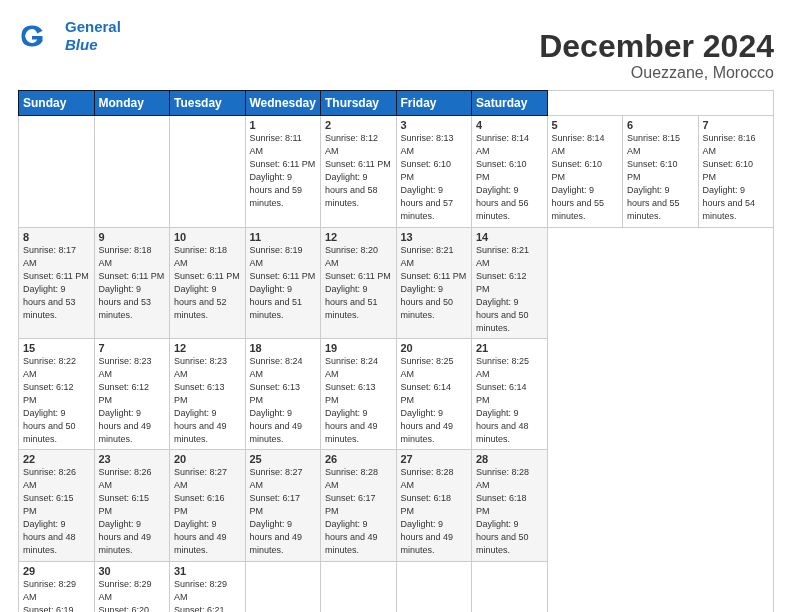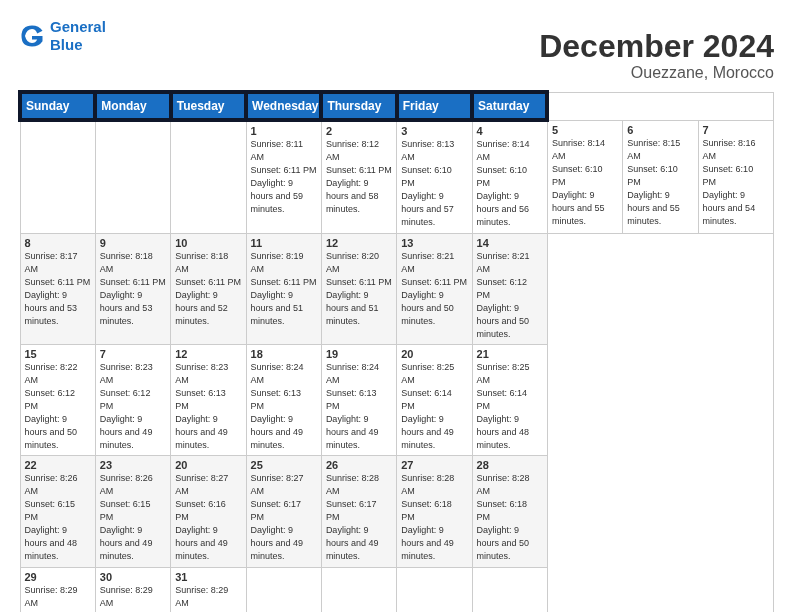--- a/index.html
+++ b/index.html
@@ -19,21 +19,21 @@
     }
     .header {
       display: flex;
       justify-content: space-between;
       align-items: flex-start;
       margin-bottom: 8px;
     }
     .logo {
       display: flex;
       align-items: center;
-      gap: 4px;
+      gap: 19px;
     }
     .logo-text {
       font-size: 15px;
       font-weight: bold;
       color: #333;
       line-height: 1.2;
     }
     .logo-text span {
       color: #1a6fc4;
     }
@@ -62,21 +62,21 @@
       width: 100%;
       table-layout: fixed;
     }
     .calendar th {
       background: #1a6fc4;
       color: white;
       font-size: 12px;
       font-weight: bold;
       padding: 5px 4px;
       text-align: left;
-      border: 4px solid #0f172a;
+      border: 1px solid #0f172a;
     }
     .calendar td {
       border: 1px solid #ccc;
       vertical-align: top;
       padding: 3px 4px;
       font-size: 9.5px;
       color: #333;
       background: #fff;
     }
     .calendar tr:nth-child(even) td {
@@ -104,21 +104,21 @@
 <body>
 
 <div class="page">
   <div class="header">
     <div class="logo">
       <svg class="logo-icon" viewBox="0 0 32 32">
         <path d="M4 16 Q4 4 16 4 Q24 4 28 10 L22 13 Q20 8 16 8 Q10 8 8 16 Q10 24 16 24 Q20 24 22 20 L16 20 L16 16 L28 16 L28 22 Q24 28 16 28 Q4 28 4 16Z" fill="#1a6fc4"></path>
       </svg>
       <div class="logo-text">
         <div><span>General</span></div>
-        <div style="color:#1a6fc4;">Blue</div>
+        <div style="color:#1a6fc4;font-style:italic;">Blue</div>
       </div>
     </div>
     <div class="title-block">
       <div class="main-title">December 2024</div>
       <div class="subtitle">Ouezzane, Morocco</div>
     </div>
   </div>
 
   <table class="calendar">
     <thead>

